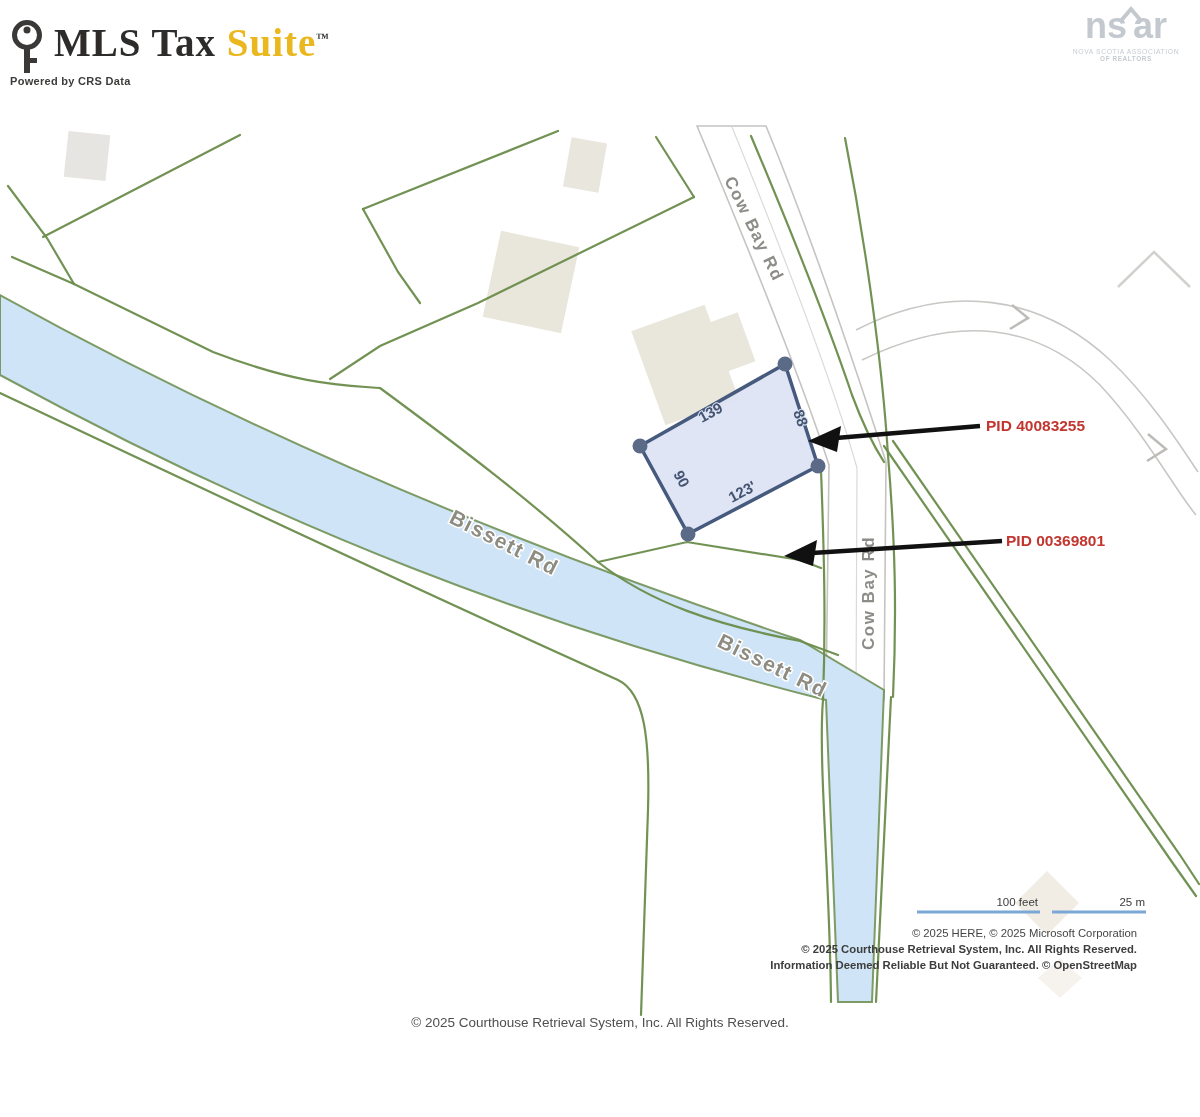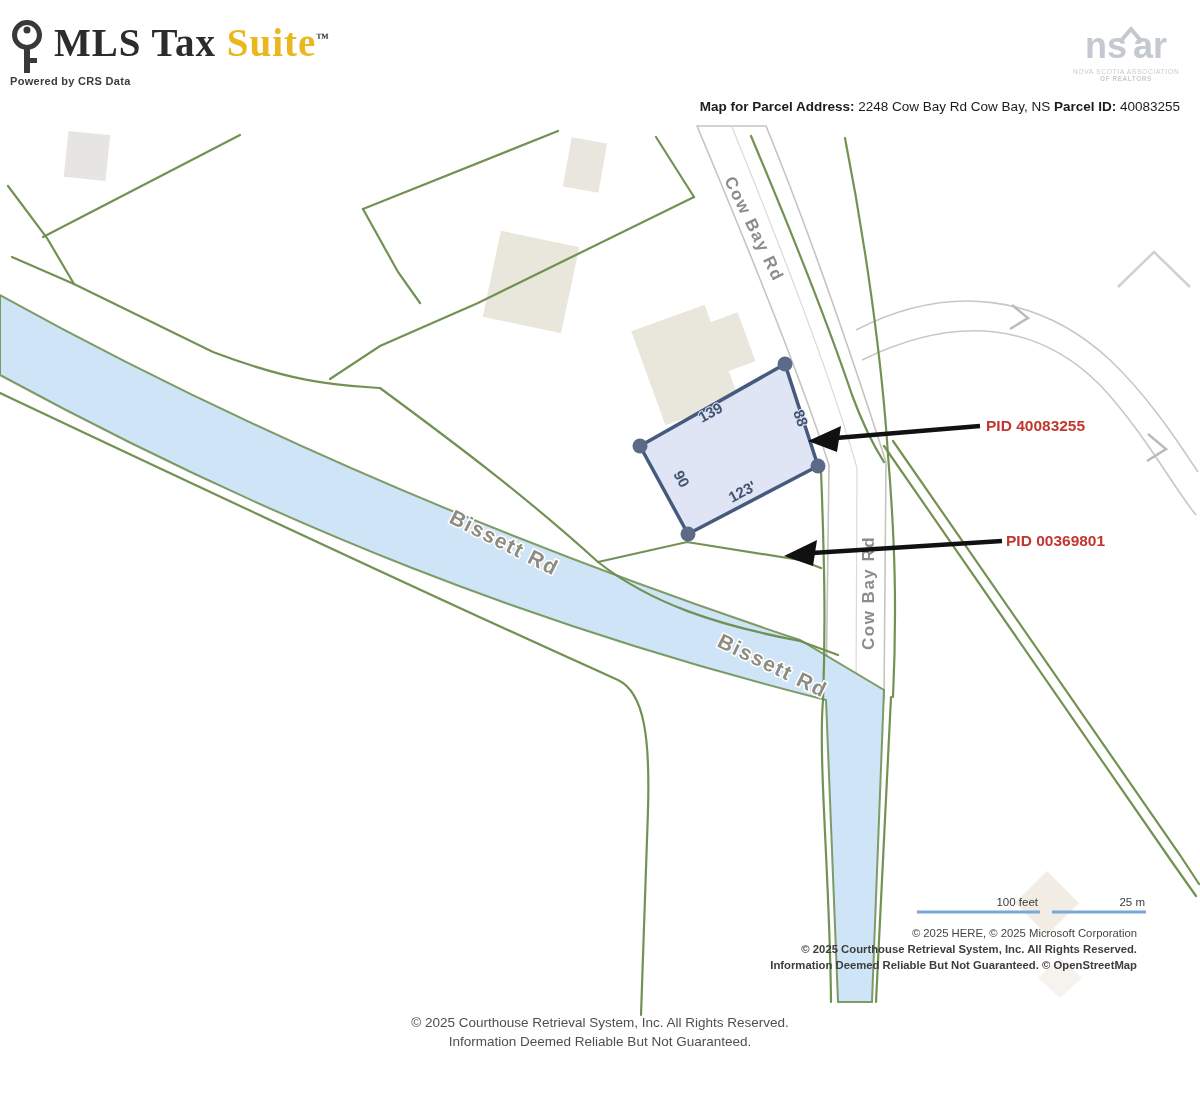--- a/index.html
+++ b/index.html
@@ -8,21 +8,21 @@
   
   .logo-block{position:absolute;left:10px;top:16px;width:400px;}
   .brand-line{display:flex;align-items:flex-start;}
   .key-icon{flex:0 0 auto;margin-right:10px;margin-top:2px;}
   .brand-text{font-family:"Liberation Serif",serif;font-weight:bold;font-size:39px;
               letter-spacing:1px;color:#2d2c2b;line-height:44px;white-space:nowrap;}
   .brand-gold{color:#eab71e;}
   .brand-tm{font-size:13px;vertical-align:super;color:#2d2c2b;}
   .brand-tagline{width:382px;text-align:left;font-size:11px;font-weight:bold;
                  color:#3d3c3a;margin-top:-3px;letter-spacing:.3px;}
-  .nsar-block{position:absolute;right:14px;top:24px;width:120px;text-align:center;color:#c3c9ce;}
+  .nsar-block{position:absolute;right:14px;top:4px;width:120px;text-align:center;color:#c3c9ce;}
   .nsar-caption1{font-size:6.8px;letter-spacing:.6px;margin-top:-2px;color:#c6ccd1;}
   .nsar-caption2{font-size:6.4px;letter-spacing:.6px;font-weight:bold;color:#c6ccd1;}
   .map-title{position:absolute;right:20px;top:99px;font-size:13.5px;color:#1c1c1c;white-space:nowrap;}
   .map-title b{font-weight:bold;}
   
   .page-footer{position:absolute;left:0;right:0;top:1014px;text-align:center;
                font-size:13.5px;line-height:18.5px;color:#4f4f4f;}
   
   svg text{font-family:"Liberation Sans",sans-serif;}
   .street-label{fill:#8d8c88;font-weight:bold;paint-order:stroke;stroke:#ffffff;stroke-width:3px;}
@@ -138,20 +138,18 @@
   <div class="nsar-block">
     <svg width="110" height="42" viewBox="0 0 110 42">
       <text x="14" y="34" font-size="36" font-weight="bold" fill="#c3c9ce" font-family="Liberation Sans, sans-serif">ns</text>
       <path d="M49,18 L60,5 L71,18" fill="none" stroke="#c3c9ce" stroke-width="4"></path>
       <text x="62" y="34" font-size="36" font-weight="bold" fill="#c3c9ce" font-family="Liberation Sans, sans-serif">ar</text>
     </svg>
     <div class="nsar-caption1">NOVA SCOTIA ASSOCIATION</div>
     <div class="nsar-caption2">OF REALTORS</div>
   </div>
 
-  <div class="map-title"><b>Map for Parcel Address:</b><span style="white-space:pre"> 2248 Cow Bay Rd Cow Bay, NS </span><b>Parcel ID:</b><span style="white-space:pre"> 40083255</span></div>
 
   <div class="page-footer">
     <div>© 2025 Courthouse Retrieval System, Inc. All Rights Reserved.</div>
-    <div>Information Deemed Reliable But Not Guaranteed.</div>
   </div>
 
 </div>
 
 </body></html>

